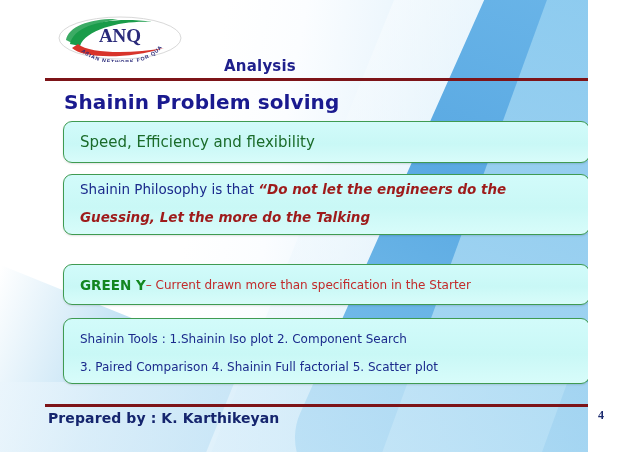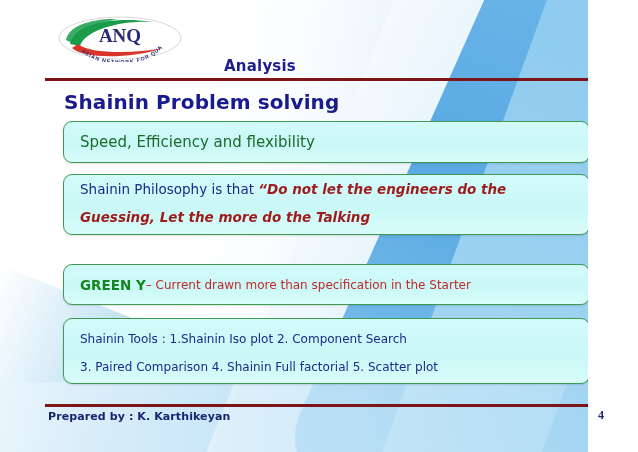--- a/index.html
+++ b/index.html
@@ -201,21 +201,21 @@
     left: 45px;
     top: 404px;
     width: 545px;
     height: 3px;
     background: #7d1418;
   }
   .footer-text {
     position: absolute;
     left: 48px;
     top: 410px;
-    font-size: 11px;
+    font-size: 14px;
     font-weight: bold;
     color: #15256e;
     letter-spacing: .1px;
   }
   .page-number {
     position: absolute;
     left: 598px;
     top: 408px;
     font-size: 12px;
     font-weight: bold;

